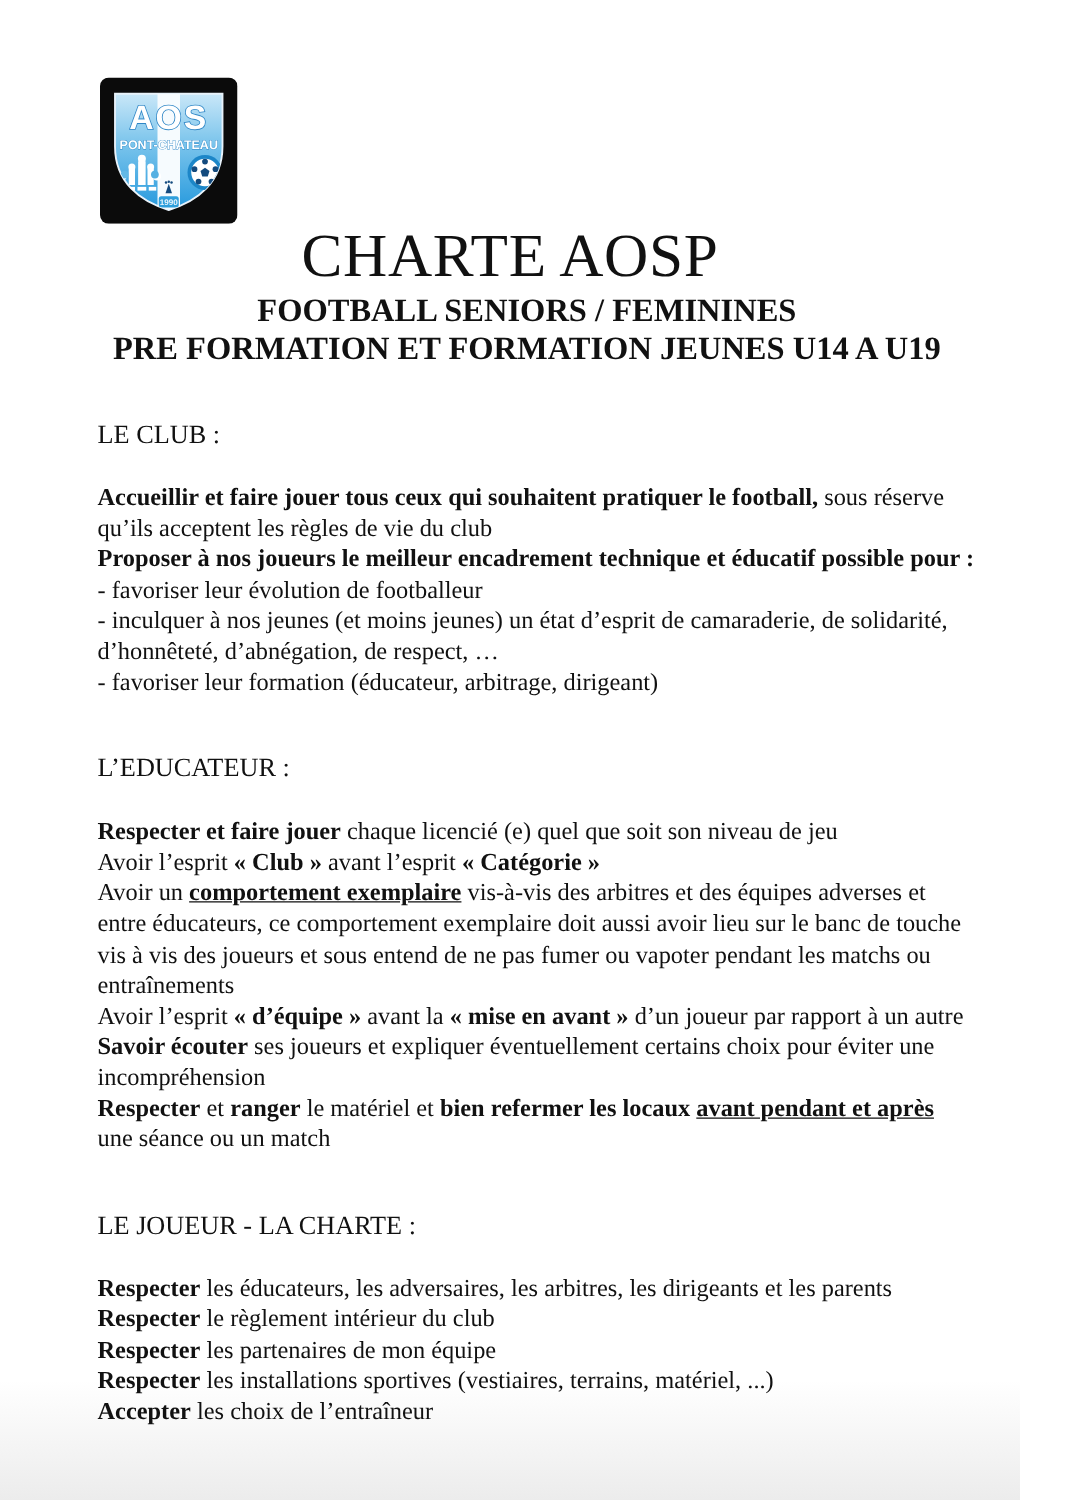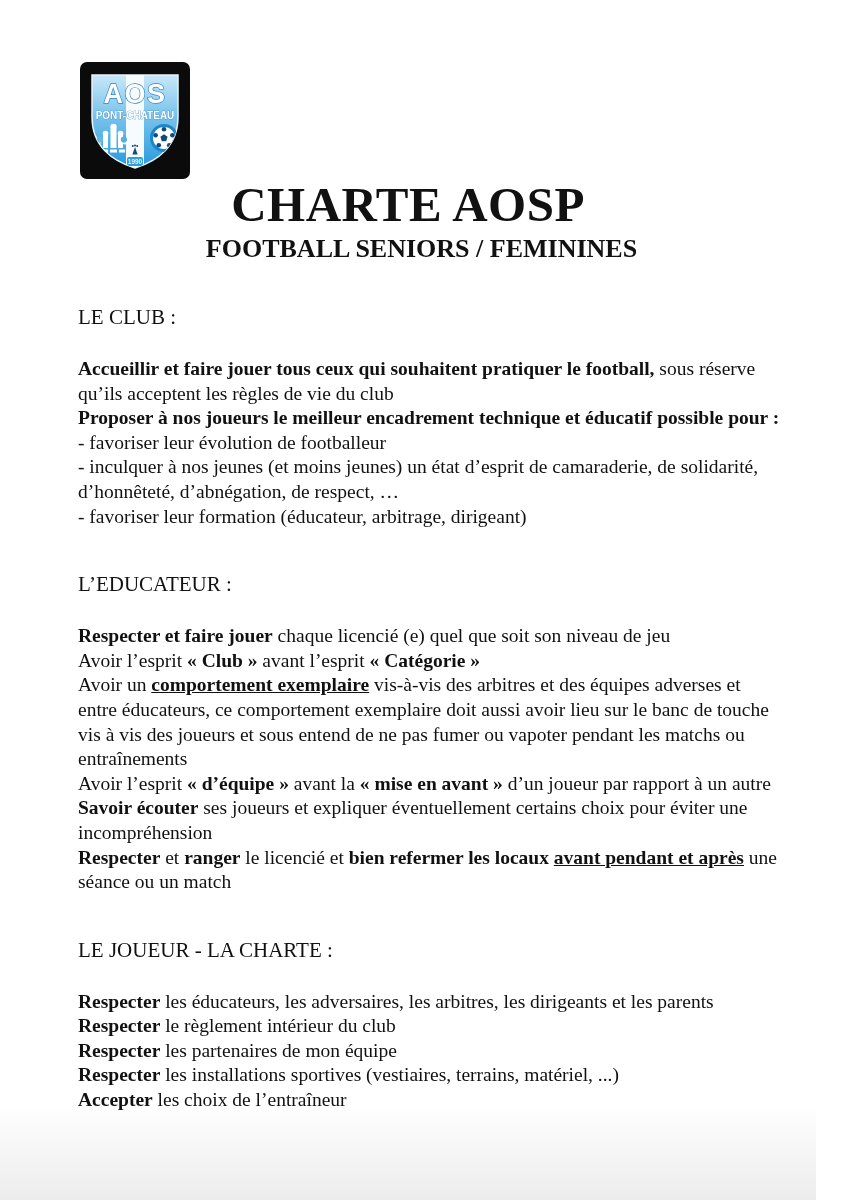--- a/index.html
+++ b/index.html
@@ -15,21 +15,21 @@
     overflow:hidden;
     background:linear-gradient(180deg,#ffffff 0%,#ffffff 92%,#ececec 100%);
   }
   .logo {
     position:absolute; top:62px; left:80px;
     width:110px; height:117px;
   }
   .header { padding-top:176px; text-align:center; }
   .doc-title {
     margin:0; font-size:49px; line-height:58px;
-    font-weight:bold; letter-spacing:0.5px;
+    font-weight:normal; letter-spacing:0.5px;
   }
   .doc-subtitle {
     margin:0; font-size:26px; line-height:30px;
     font-weight:bold;
     padding-left:27px;
   }
   .content {
     margin:0 70px 0 78px;
     width:702px;
     font-size:19.5px; line-height:24.6px;
@@ -107,39 +107,40 @@
     </g>
 
     <text x="55" y="41" text-anchor="middle" font-size="27" fill="#ffffff" stroke-width="1.3" class="outlined" letter-spacing="1.5" stroke="#2e86c6">AOS</text>
     <text x="55" y="57" text-anchor="middle" font-size="10" fill="#ffffff" stroke-width="0.6" class="outlined" stroke="#2e86c6">PONT-CHATEAU</text>
     <text x="55" y="102" text-anchor="middle" font-size="6.5" fill="#eaf5fc">1990</text>
   </svg>
 
   <header class="header">
     <h1 class="doc-title">CHARTE AOSP</h1>
     <div class="doc-subtitle">FOOTBALL SENIORS / FEMININES</div>
+    <div class="doc-subtitle">PRE FORMATION ET FORMATION JEUNES U14 A U19</div>
   </header>
 
   <main class="content" id="sections">
       <section>
         <h3>LE CLUB :</h3>
         <p><span class="b">Accueillir et faire jouer tous ceux qui souhaitent pratiquer le football,</span><span> sous réserve qu’ils acceptent les règles de vie du club</span></p>
         <p><span class="b">Proposer à nos joueurs le meilleur encadrement technique et éducatif possible pour :</span></p>
         <p><span>- favoriser leur évolution de footballeur</span></p>
         <p><span>- inculquer à nos jeunes (et moins jeunes) un état d’esprit de camaraderie, de solidarité, d’honnêteté, d’abnégation, de respect, …</span></p>
         <p><span>- favoriser leur formation (éducateur, arbitrage, dirigeant)</span></p>
       </section>
       <section>
         <h3>L’EDUCATEUR :</h3>
         <p><span class="b">Respecter et faire jouer</span><span> chaque licencié (e) quel que soit son niveau de jeu</span></p>
         <p><span>Avoir l’esprit </span><span class="b">« Club »</span><span> avant l’esprit </span><span class="b">« Catégorie »</span></p>
         <p><span>Avoir un </span><span class="b u">comportement exemplaire</span><span> vis-à-vis des arbitres et des équipes adverses et entre éducateurs, ce comportement exemplaire doit aussi avoir lieu sur le banc de touche vis à vis des joueurs et sous entend de ne pas fumer ou vapoter pendant les matchs ou entraînements</span></p>
         <p><span>Avoir l’esprit </span><span class="b">« d’équipe »</span><span> avant la </span><span class="b">« mise en avant »</span><span> d’un joueur par rapport à un autre</span></p>
         <p><span class="b">Savoir écouter</span><span> ses joueurs et expliquer éventuellement certains choix pour éviter une incompréhension</span></p>
-        <p><span class="b">Respecter</span><span> et </span><span class="b">ranger</span><span> le licencié et </span><span class="b">bien refermer les locaux </span><span class="b u">avant pendant et après</span><span> une séance ou un match</span></p>
+        <p><span class="b">Respecter</span><span> et </span><span class="b">ranger</span><span> le matériel et </span><span class="b">bien refermer les locaux </span><span class="b u">avant pendant et après</span><span> une séance ou un match</span></p>
       </section>
       <section>
         <h3>LE JOUEUR - LA CHARTE :</h3>
         <p><span class="b">Respecter</span><span> les éducateurs, les adversaires, les arbitres, les dirigeants et les parents</span></p>
         <p><span class="b">Respecter</span><span> le règlement intérieur du club</span></p>
         <p><span class="b">Respecter</span><span> les partenaires de mon équipe</span></p>
         <p><span class="b">Respecter</span><span> les installations sportives (vestiaires, terrains, matériel, ...)</span></p>
         <p><span class="b">Accepter</span><span> les choix de l’entraîneur</span></p>
       </section>
     </main>

